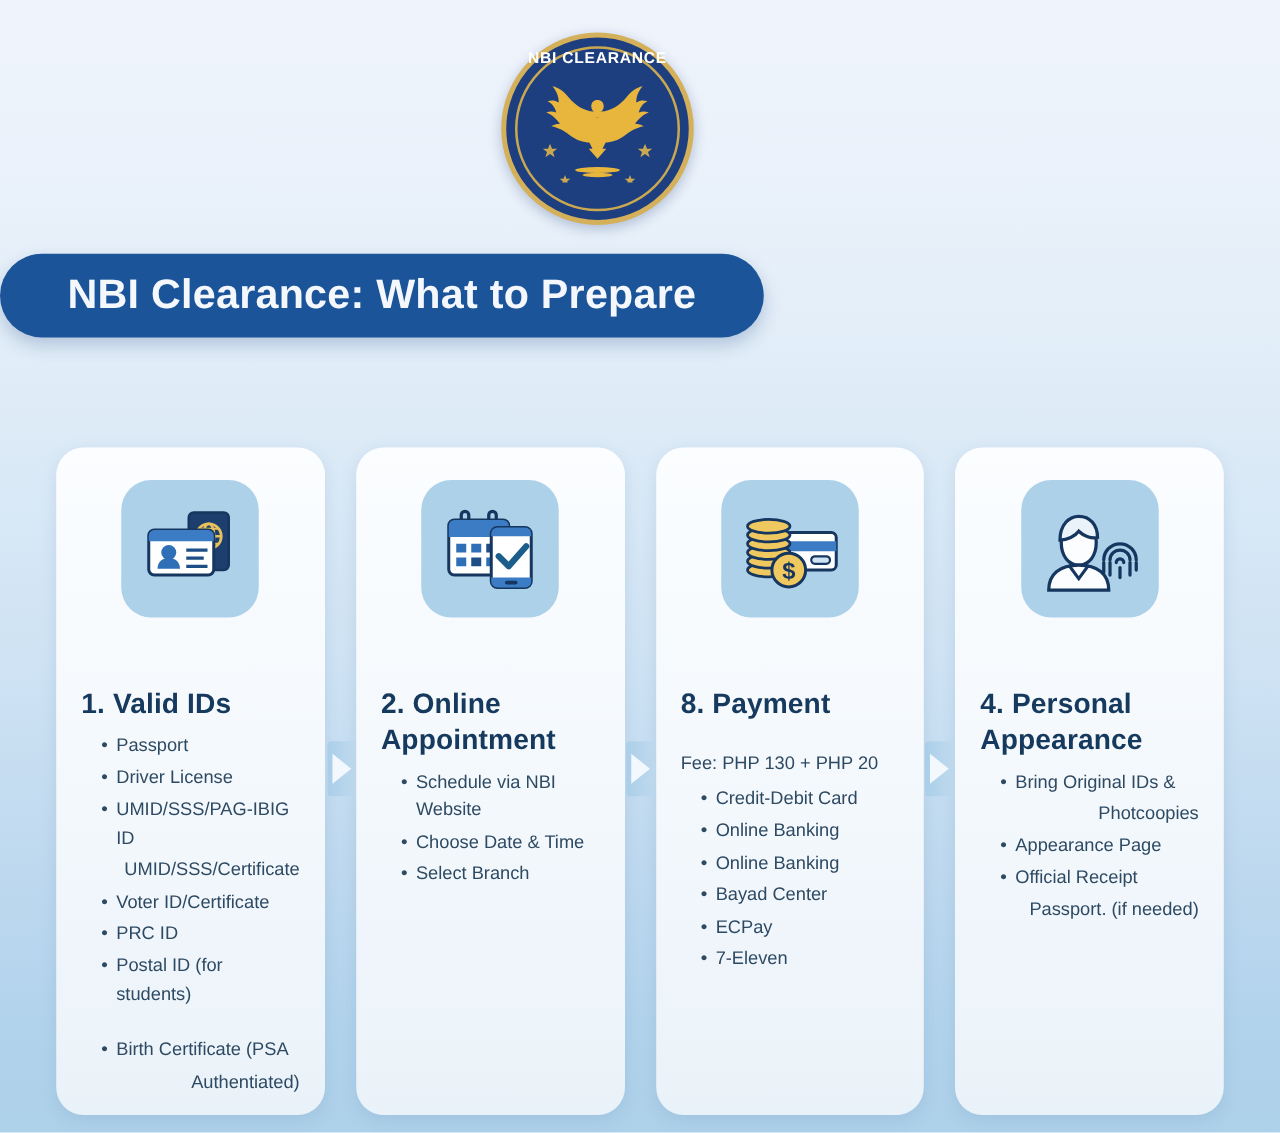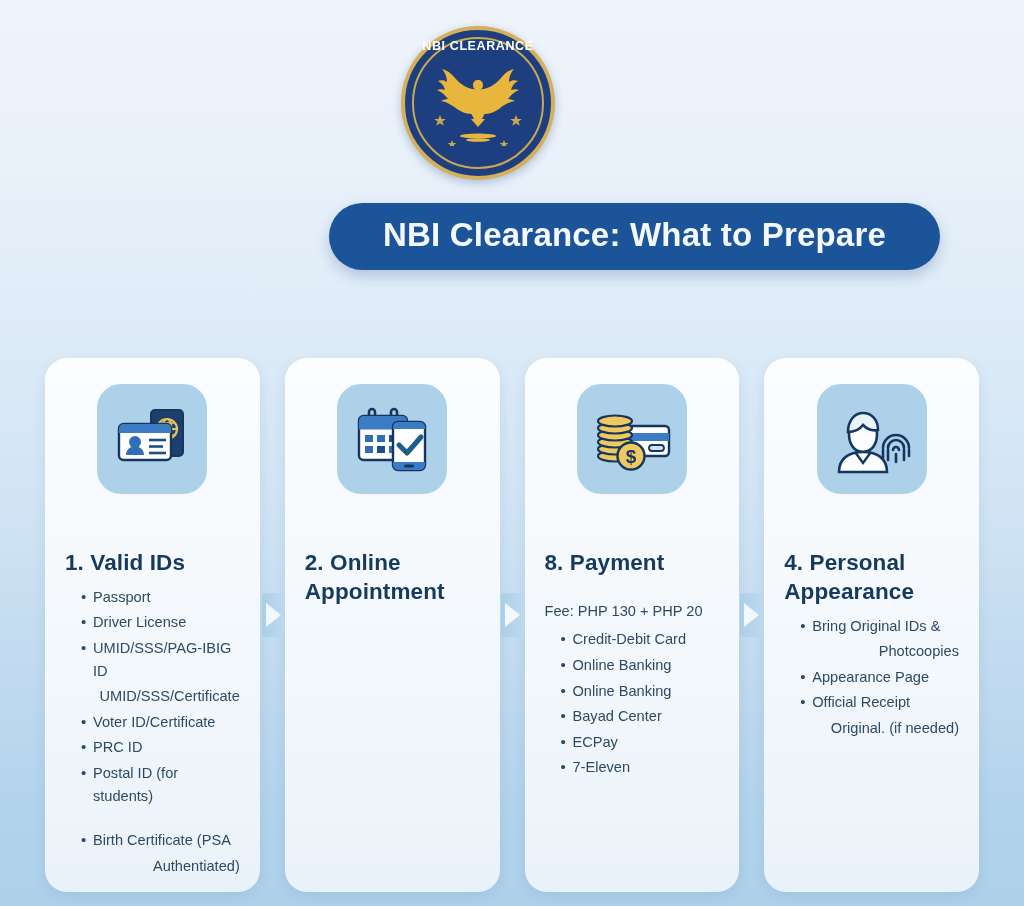--- a/index.html
+++ b/index.html
@@ -66,21 +66,21 @@
     z-index: 3;
   }
   .seal svg { position: relative; z-index: 2; }
 
   
   .title-wrap {
     position: absolute;
     left: 0; right: 16px;
     top: 203px;
     display: flex;
-    justify-content: flex-end;
+    justify-content: flex-start;
   }
   .title-banner {
     background: #1b5498;
     border-radius: 34px;
     padding: 14px 54px 17px;
     box-shadow: 0 6px 14px rgba(30,70,130,.25);
   }
   .title-banner .title-text {
     font-size: 33px;
     font-weight: bold;
@@ -270,20 +270,25 @@
             <rect x="36" y="42" width="8" height="7" fill="#2e6fb7"></rect>
             <rect x="40" y="18" width="32" height="48" rx="5" fill="#ffffff" stroke="#15365f" stroke-width="2.4"></rect>
             <path d="M40 23 a5 5 0 0 1 5 -5 h22 a5 5 0 0 1 5 5 v2 h-32z" fill="#3b7cc4"></path>
             <path d="M40 58 h32 v3 a5 5 0 0 1 -5 5 h-22 a5 5 0 0 1 -5 -5z" fill="#3b7cc4"></path>
             <rect x="51" y="60.5" width="10" height="3" rx="1.5" fill="#15365f"></rect>
             <polyline points="46,41 54,49 68,33" fill="none" stroke="#1b5e8c" stroke-width="5" stroke-linecap="round" stroke-linejoin="round"></polyline>
           </g>
         </svg>
       </div>
       <div class="card-title">2. Online Appointment</div>
+      <ul class="bullets">
+        <li>Schedule via NBI Website</li>
+        <li>Choose Date &amp; Time</li>
+        <li>Select Branch</li>
+      </ul>
     </div>
 
     <div class="card">
       <div class="icon-tile">
         <svg width="78" height="70" viewBox="0 0 78 70">
           <g>
             <rect x="34" y="22" width="42" height="30" rx="4" fill="#ffffff" stroke="#15365f" stroke-width="2.4"></rect>
             <rect x="34" y="29" width="42" height="8" fill="#3b7cc4"></rect>
             <rect x="56" y="41" width="15" height="6" rx="3" fill="#cfe3f4" stroke="#15365f" stroke-width="1.8"></rect>
             <g stroke="#15365f" stroke-width="2.2" fill="#f0c860">
@@ -331,21 +336,21 @@
             <path d="M22 48 l8 11 l8 -11" fill="none" stroke="#15365f" stroke-width="2.4"></path>
           </g>
         </svg>
       </div>
       <div class="card-title">4. Personal Appearance</div>
       <ul class="bullets">
         <li>Bring Original IDs &amp;</li>
         <li class="no-bullet">Photcoopies</li>
         <li>Appearance Page</li>
         <li>Official Receipt</li>
-        <li class="no-bullet">Original. (if needed)</li>
+        <li class="no-bullet">Passport. (if needed)</li>
       </ul>
     </div>
   </div>
 
   <div class="arrow arrow-1">
     <span class="tri"></span>
   </div>
   <div class="arrow arrow-2">
     <span class="tri"></span>
   </div>

